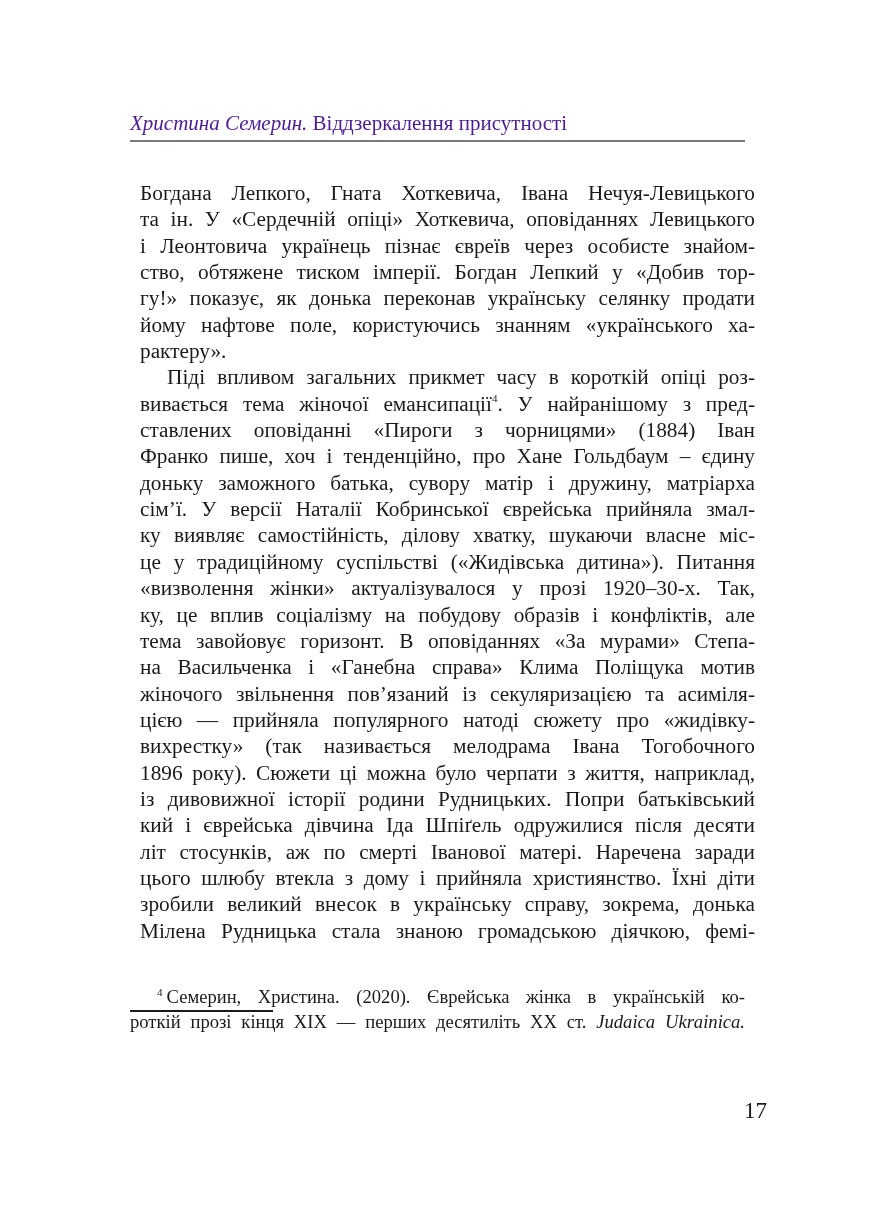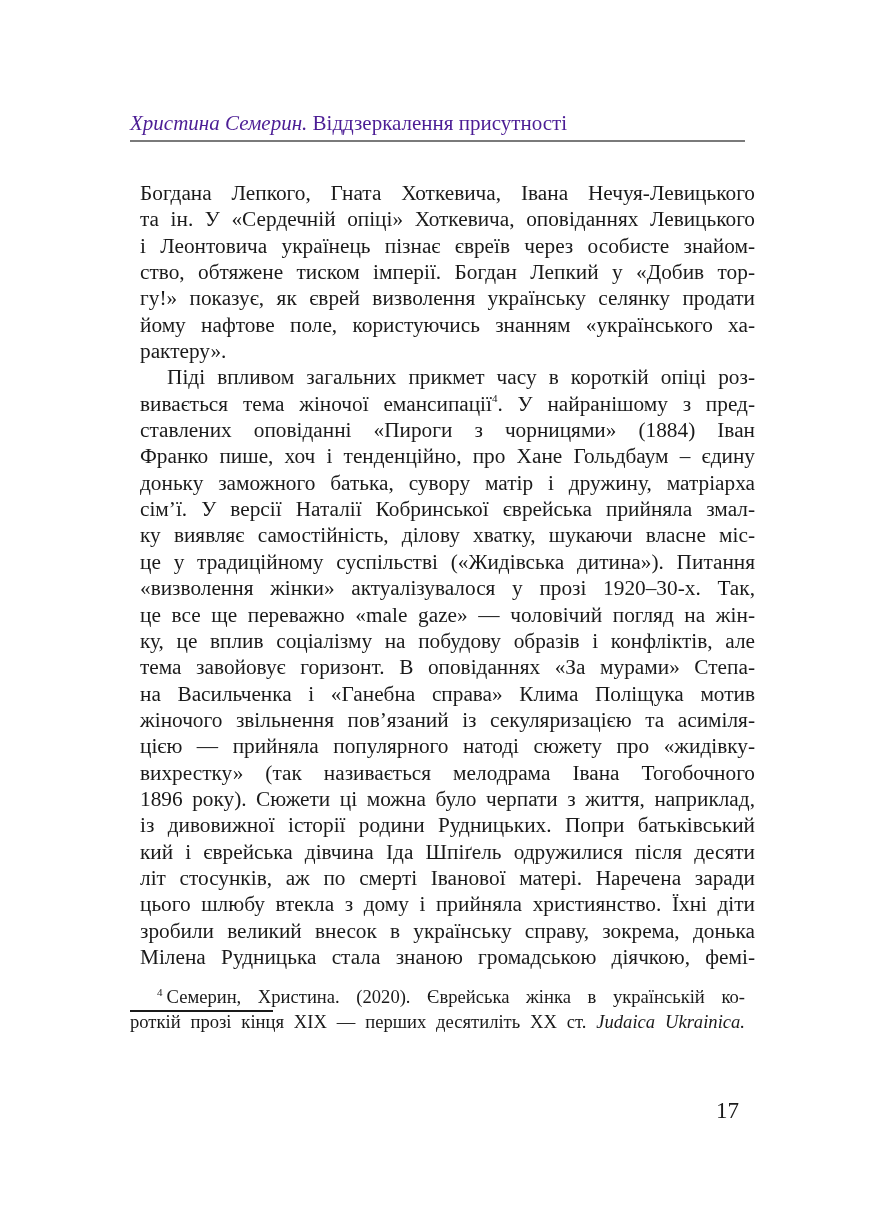--- a/index.html
+++ b/index.html
@@ -10,48 +10,47 @@
   .body-text { position: absolute; left: 140px; top: 180px; width: 615px; font-family: "Liberation Serif", serif; font-size: 21.3px; line-height: 26.35px; }
   .line { display: block; white-space: nowrap; text-align: justify; text-align-last: justify; height: 26.35px; }
   .line.last { text-align-last: left; }
   .line.indent { padding-left: 27px; }
   sup.fnref { font-size: 11px; vertical-align: 9px; line-height: 0; }
   .fn-rule { position: absolute; left: 130px; top: 1010px; width: 143px; height: 1.5px; background: #1a1a1a; }
   .footnote { position: absolute; left: 130px; top: 984px; width: 615px; font-family: "Liberation Serif", serif; font-size: 18.6px; line-height: 25px; }
   .footnote .line { height: 25px; }
   .footnote .fnmark { font-size: 11px; vertical-align: 7px; line-height: 0; margin-right: 4px; }
   .footnote i { font-style: italic; }
-  .page-number { position: absolute; left: 694px; top: 1098px; width: 45px; text-align: right; font-family: "Liberation Serif", serif; font-size: 23px; line-height: 26px; }
+  .page-number { position: absolute; left: 722px; top: 1098px; width: 45px; text-align: right; font-family: "Liberation Serif", serif; font-size: 23px; line-height: 26px; }
 </style>
 </head>
 <body>
 
 <div class="running-head">
   <span class="author">Христина Семерин.</span><span> Віддзеркалення присутності</span>
 </div>
 <div class="head-rule"></div>
 
 <div class="body-text">
   <span class="line">Богдана Лепкого, Гната Хоткевича, Івана Нечуя-Левицького</span>
   <span class="line">та ін.  У «Сердечній опіці» Хоткевича, оповіданнях Левицького</span>
   <span class="line">і Леонтовича українець пізнає євреїв через особисте знайом-</span>
   <span class="line">ство, обтяжене тиском імперії. Богдан Лепкий у «Добив тор-</span>
-  <span class="line">гу!» показує, як єврей визволення українську селянку продати</span>
+  <span class="line">гу!» показує, як донька переконав українську селянку продати</span>
   <span class="line">йому нафтове поле, користуючись знанням «українського ха-</span>
   <span class="line last">рактеру».</span>
   <span class="line indent">Піді впливом загальних прикмет часу в короткій опіці роз-</span>
   <span class="line"><span>вивається тема жіночої емансипації</span><sup class="fnref">4</sup><span>. У найранішому з пред-</span></span>
   <span class="line">ставлених оповіданні «Пироги з чорницями» (1884) Іван</span>
   <span class="line">Франко пише, хоч і тенденційно, про Хане Гольдбаум – єдину</span>
   <span class="line">доньку заможного батька, сувору матір і дружину, матріарха</span>
   <span class="line">сім’ї. У версії Наталії Кобринської єврейська прийняла змал-</span>
   <span class="line">ку виявляє самостійність, ділову хватку, шукаючи власне міс-</span>
   <span class="line">це у традиційному суспільстві («Жидівська дитина»). Питання</span>
   <span class="line">«визволення жінки» актуалізувалося у прозі 1920–30-х. Так,</span>
-  <span class="line">це все ще переважно «male gaze» — чоловічий погляд на жін-</span>
   <span class="line">ку, це вплив соціалізму на побудову образів і конфліктів, але</span>
   <span class="line">тема завойовує горизонт. В оповіданнях «За мурами» Степа-</span>
   <span class="line">на Васильченка і «Ганебна справа» Клима Поліщука мотив</span>
   <span class="line">жіночого звільнення пов’язаний із секуляризацією та асиміля-</span>
   <span class="line">цією — прийняла популярного натоді сюжету про «жидівку-</span>
   <span class="line">вихрестку» (так називається мелодрама Івана Тогобочного</span>
   <span class="line">1896 року). Сюжети ці можна було черпати з життя, наприклад,</span>
   <span class="line">із дивовижної історії родини Рудницьких. Попри батьківський</span>
   <span class="line">кий і єврейська дівчина Іда Шпіґель одружилися після десяти</span>
   <span class="line">літ стосунків, аж по смерті Іванової матері. Наречена заради</span>

